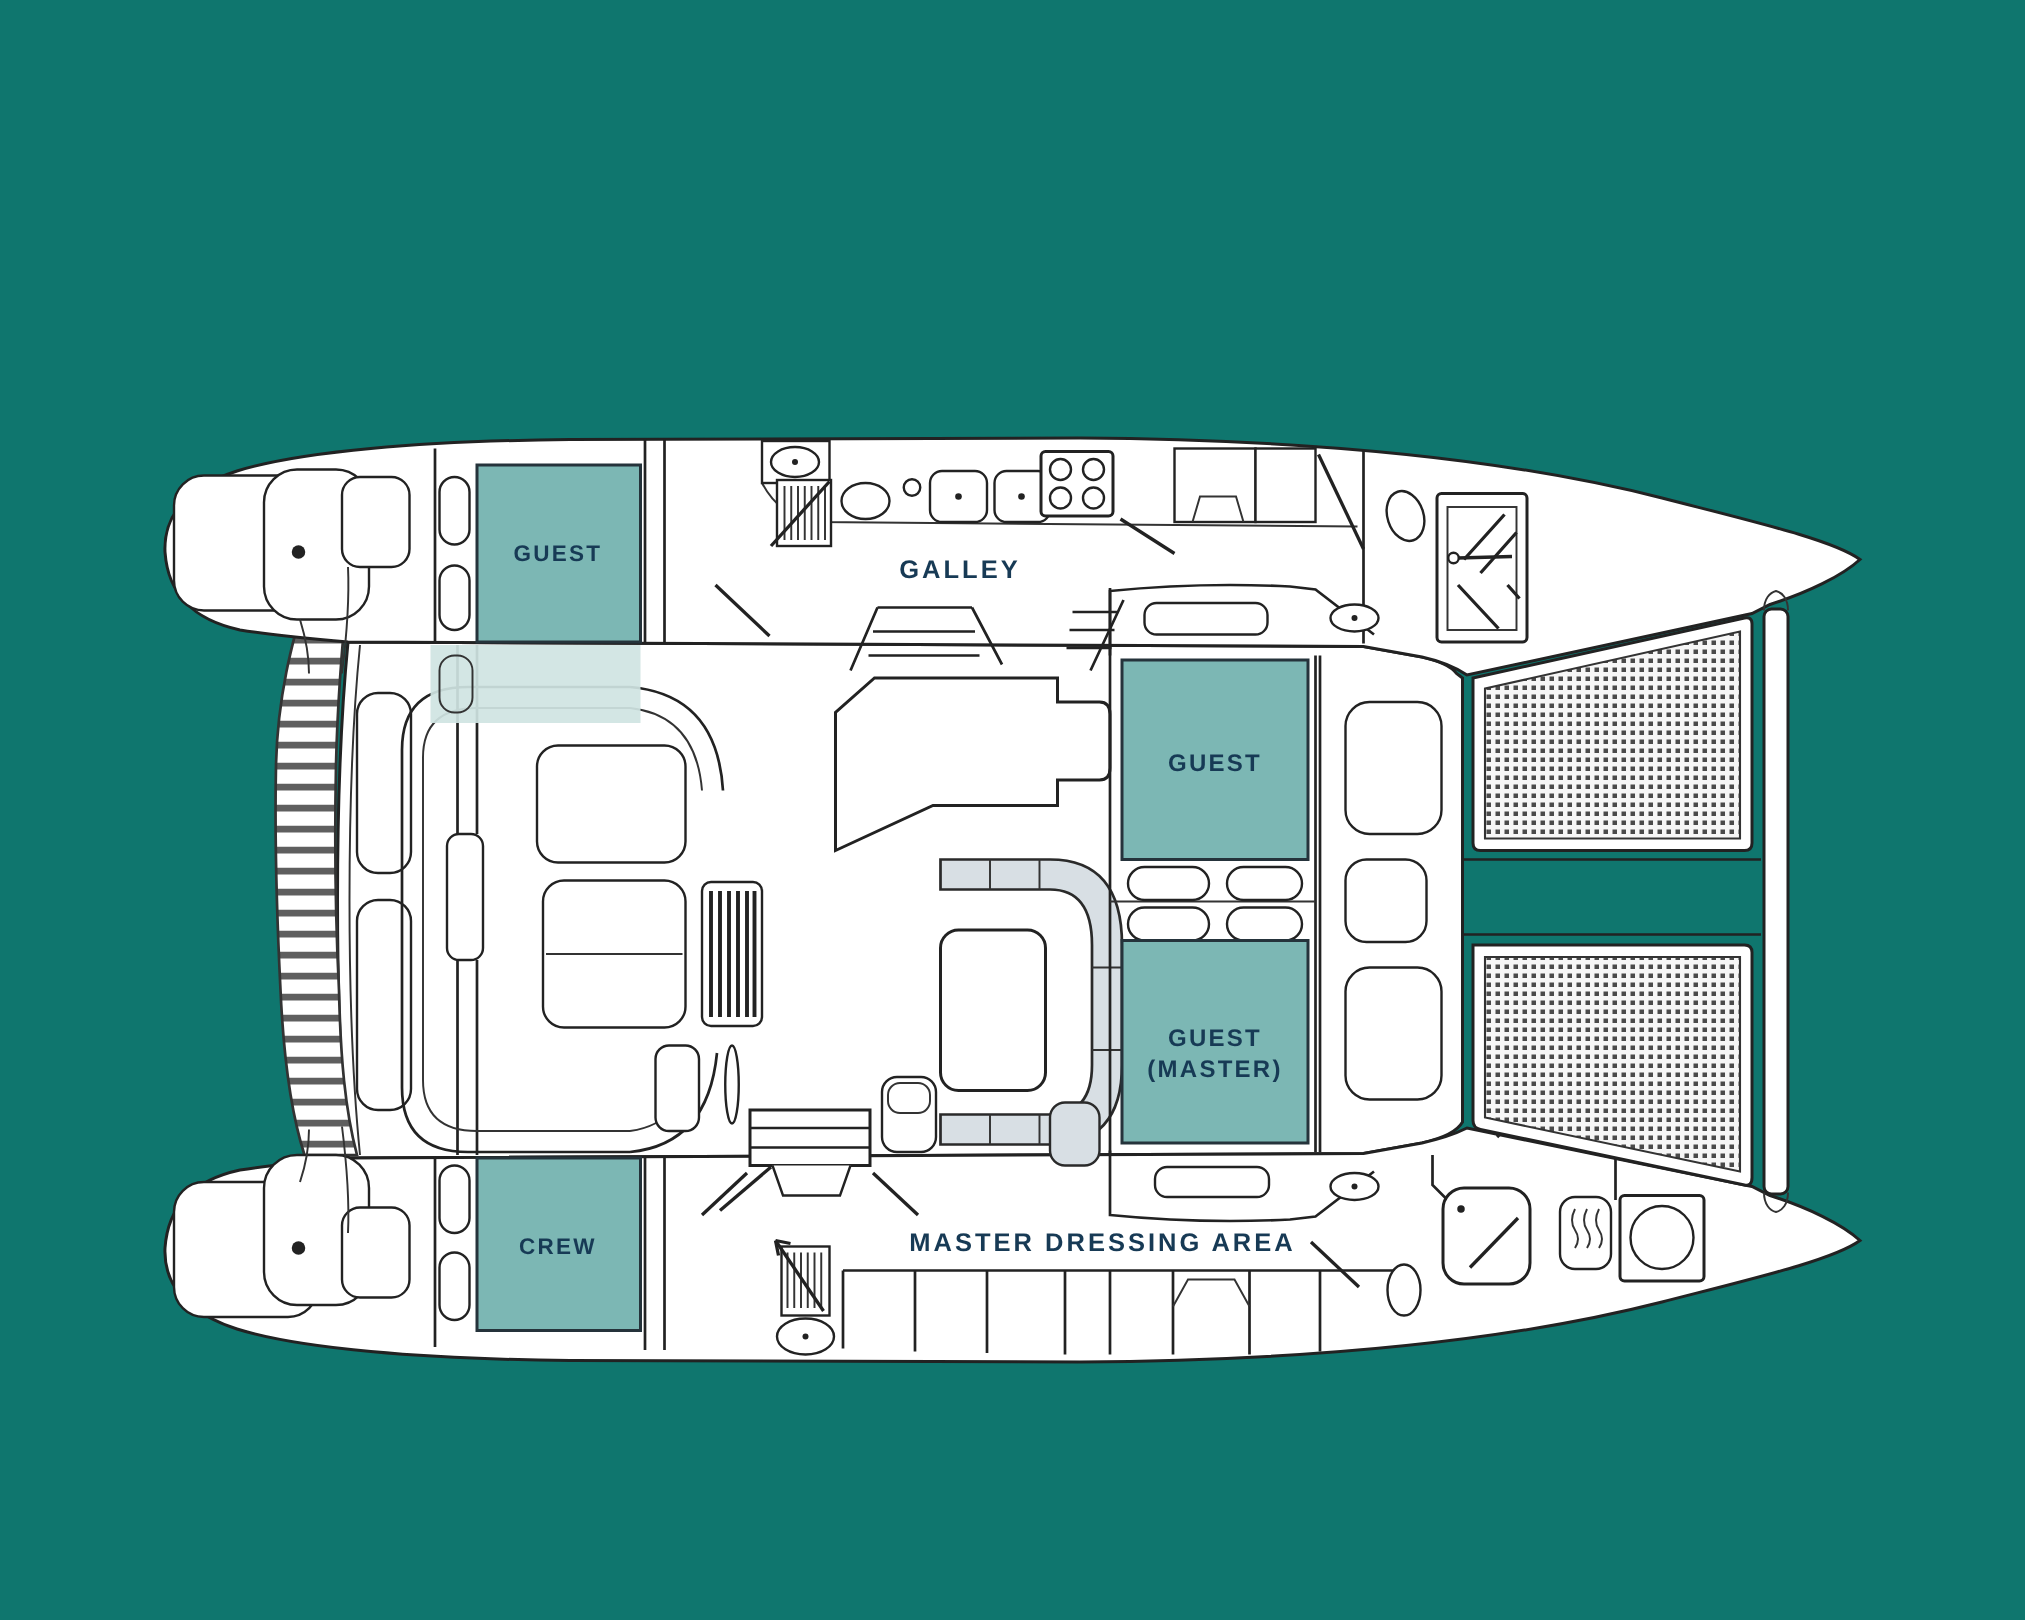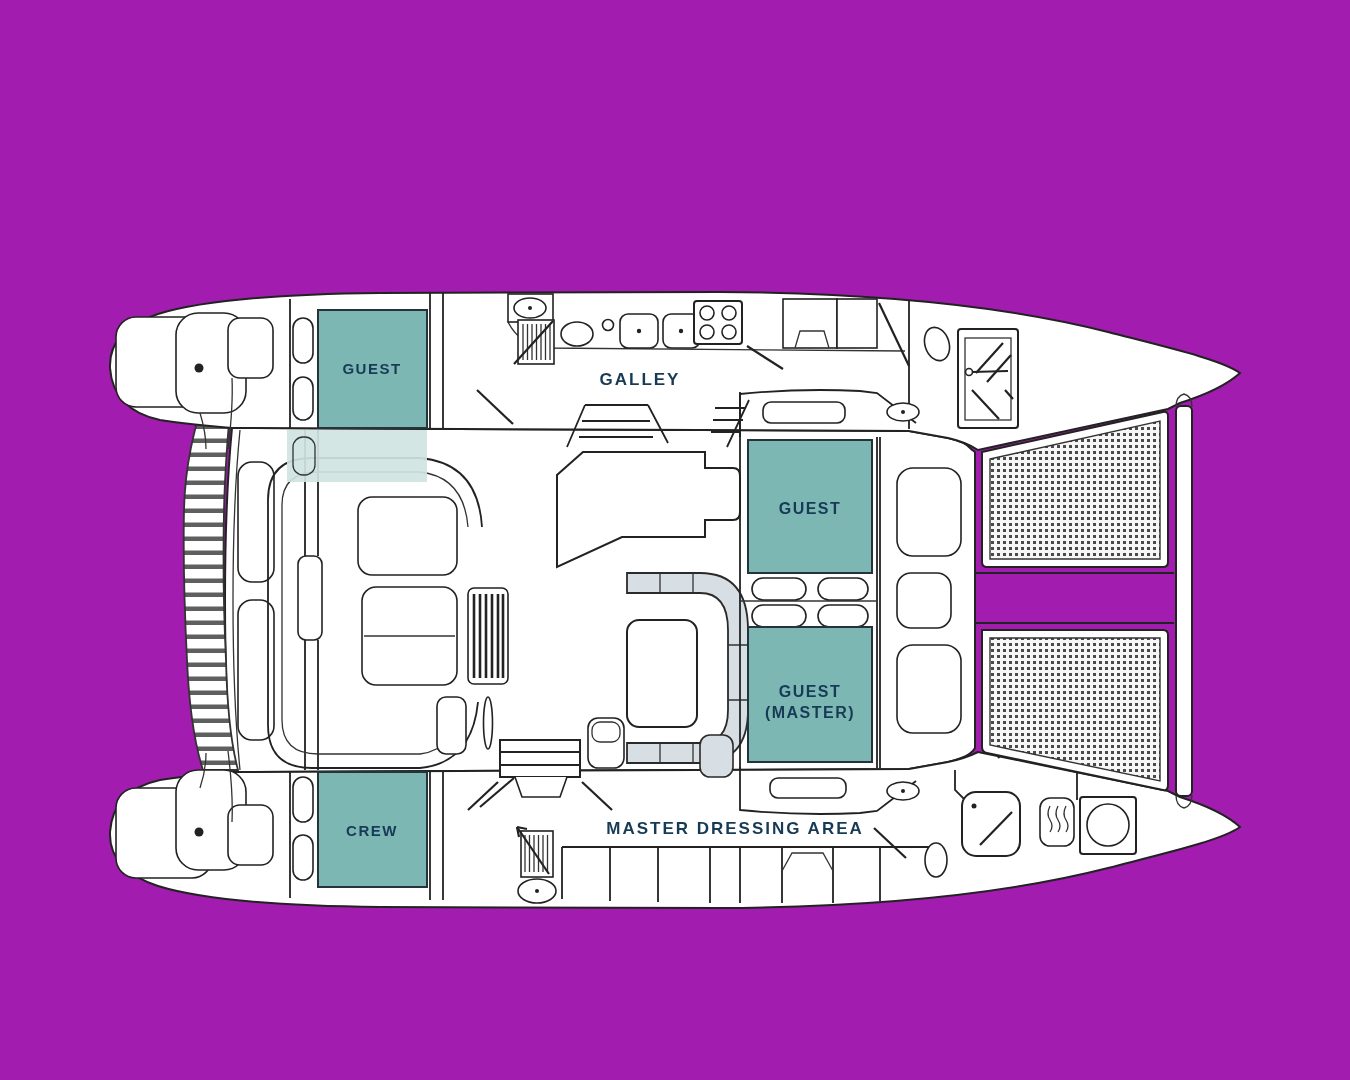--- a/index.html
+++ b/index.html
@@ -1,16 +1,16 @@
 <!DOCTYPE html>
 <html><head>
 <meta charset="utf-8">
 <style>
   html,body{margin:0;padding:0;background:#ffffff;}
-  .stage{position:relative;width:1350px;height:1080px;background:#a21caf;overflow:hidden;}
+  .stage{position:relative;width:1350px;height:1080px;background:#0f766e;overflow:hidden;}
   svg{display:block;}
   .w{fill:#ffffff;stroke:#222222;stroke-width:2;}
   .w15{fill:#ffffff;stroke:#222222;stroke-width:1.6;}
   .ln{fill:none;stroke:#222222;stroke-width:1.8;}
   .ln2{fill:none;stroke:#222222;stroke-width:2.2;}
   .thin{fill:none;stroke:#333333;stroke-width:1.3;}
   .dk{fill:#222222;stroke:none;}
   text{font-family:"Liberation Sans","DejaVu Sans",sans-serif;font-weight:bold;}
   .lbl{letter-spacing:1.5px;text-anchor:middle;}
   .lbl-sm{font-size:15px;}

